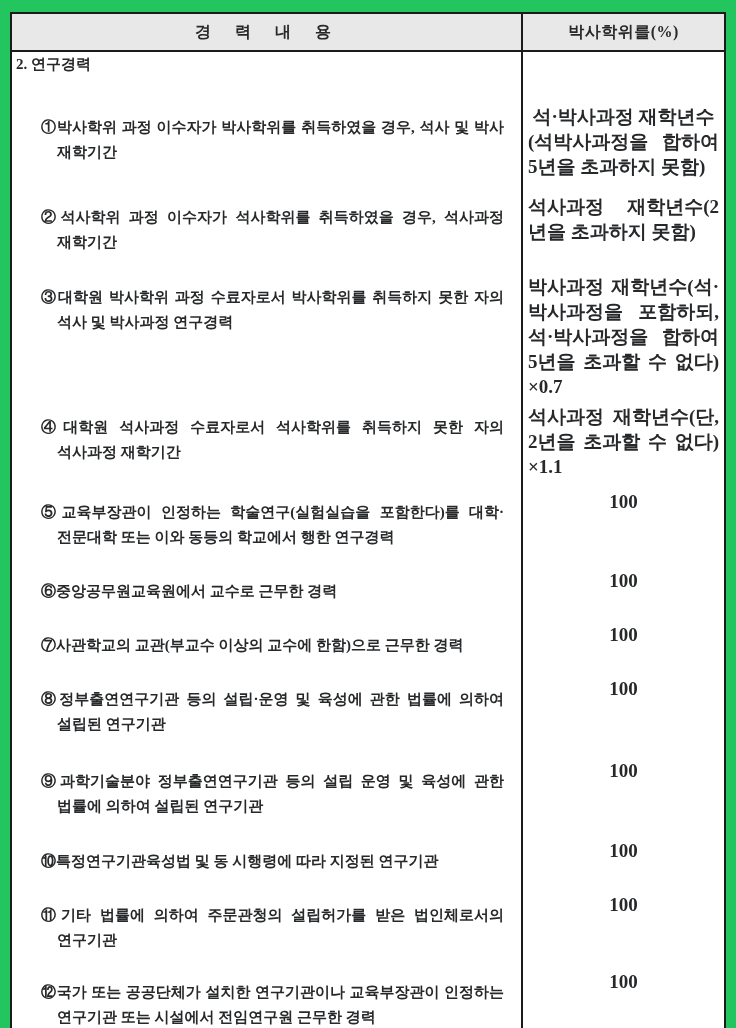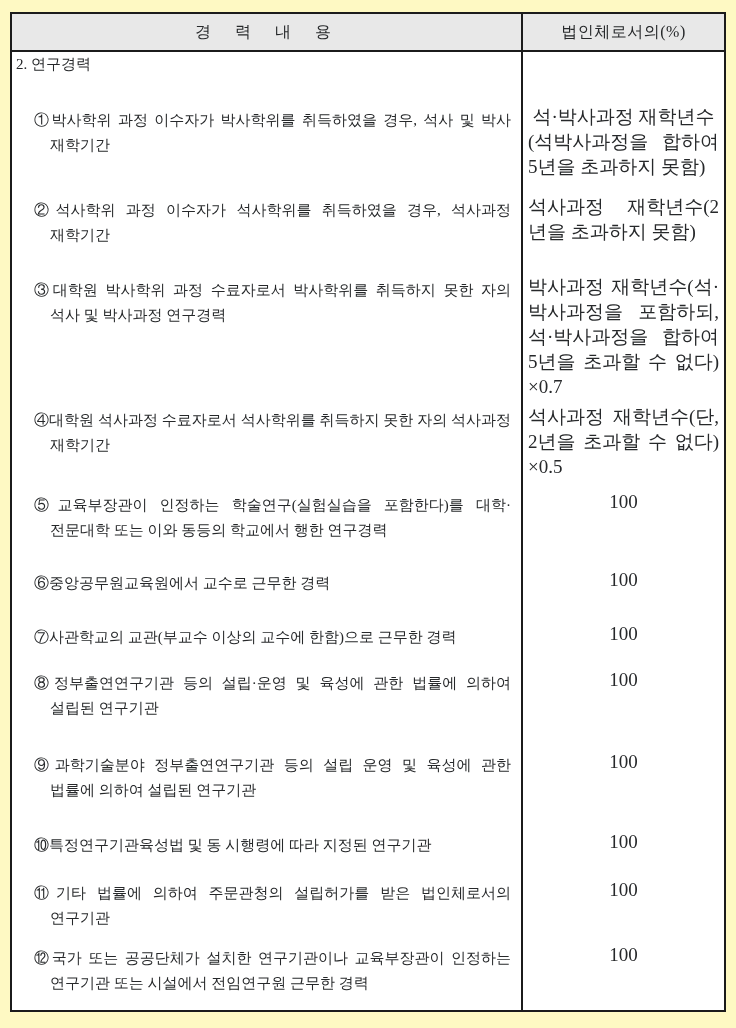--- a/index.html
+++ b/index.html
@@ -6,22 +6,23 @@
     margin: 0;
     padding: 0;
     background: #ffffff;
     width: 736px;
     font-family: "Liberation Serif", "DejaVu Serif", serif;
     color: #26282a;
   }
   .page {
     width: 736px;
     height: 1028px;
-    background: #fef9c3;
+    background: #22c55e;
     overflow: hidden;
+    font-weight: bold;
   }
   .table {
     margin: 12px 10px 0 10px;
     width: 716px;
     box-sizing: border-box;
     border: 2px solid #1b1b1b;
     display: flex;
     flex-direction: column;
     background: #ffffff;
   }
@@ -60,39 +61,39 @@
     line-height: 25px;
   }
   .br {
     flex: 1;
     box-sizing: border-box;
     padding: 4px 5px 0 5px;
     font-size: 19px;
     line-height: 25px;
   }
   .item {
-    margin: 4px;
+    margin: 11px;
     padding-left: 16px;
     text-indent: -16px;
     text-align: justify;
     word-break: keep-all;
   }
   .section-title { margin: 0; padding-left: 0; text-indent: 0; }
   .rate-title { text-align: center; }
   .rate-body { text-align: justify; word-break: break-all; }
 </style>
 </head>
 <body>
 
 <div class="page">
   <div class="table">
 
     <div class="thead">
       <div class="th-left">경 력 내 용</div>
-      <div class="th-right">법인체로서의(%)</div>
+      <div class="th-right">박사학위를(%)</div>
     </div>
 
     <div class="brow" style="min-height:50px">
       <div class="bl" style="padding-top:0;padding-left:4px">
         <p class="item section-title">2. 연구경력</p>
       </div>
       <div class="br"></div>
     </div>
 
     <div class="brow" style="min-height:88px">
@@ -121,21 +122,21 @@
       <div class="br">
         <div class="rate-body">박사과정 재학년수(석·박사과정을 포함하되, 석·박사과정을 합하여 5년을 초과할 수 없다)×0.7</div>
       </div>
     </div>
 
     <div class="brow" style="min-height:80px">
       <div class="bl">
         <p class="item">④대학원 석사과정 수료자로서 석사학위를 취득하지 못한 자의 석사과정 재학기간</p>
       </div>
       <div class="br">
-        <div class="rate-body">석사과정 재학년수(단, 2년을 초과할 수 없다)×0.5</div>
+        <div class="rate-body">석사과정 재학년수(단, 2년을 초과할 수 없다)×1.1</div>
       </div>
     </div>
 
     <div class="brow" style="min-height:80px">
       <div class="bl" style="padding-top:9px">
         <p class="item">⑤교육부장관이 인정하는 학술연구(실험실습을 포함한다)를 대학·전문대학 또는 이와 동등의 학교에서 행한 연구경력</p>
       </div>
       <div class="br" style="padding-top:9px">
         <div class="rate-title">100</div>
       </div>

